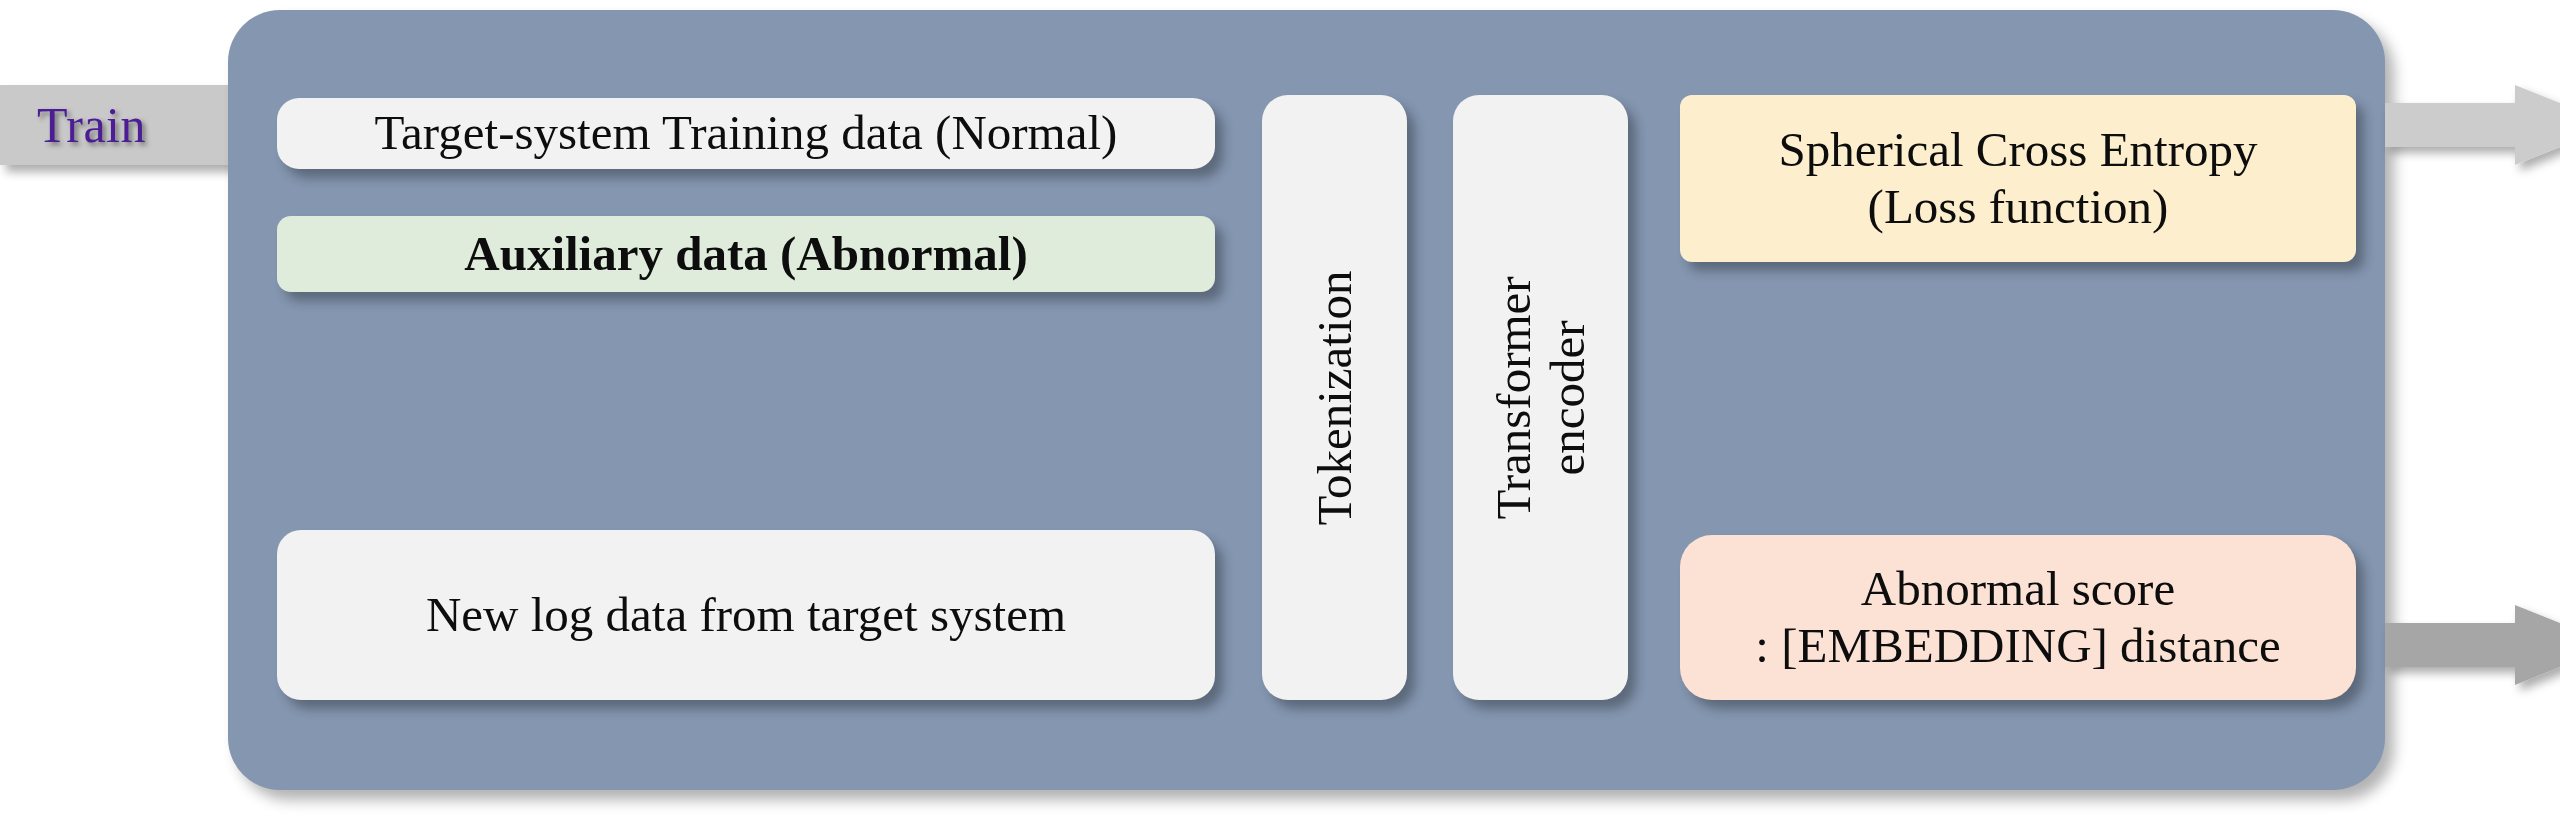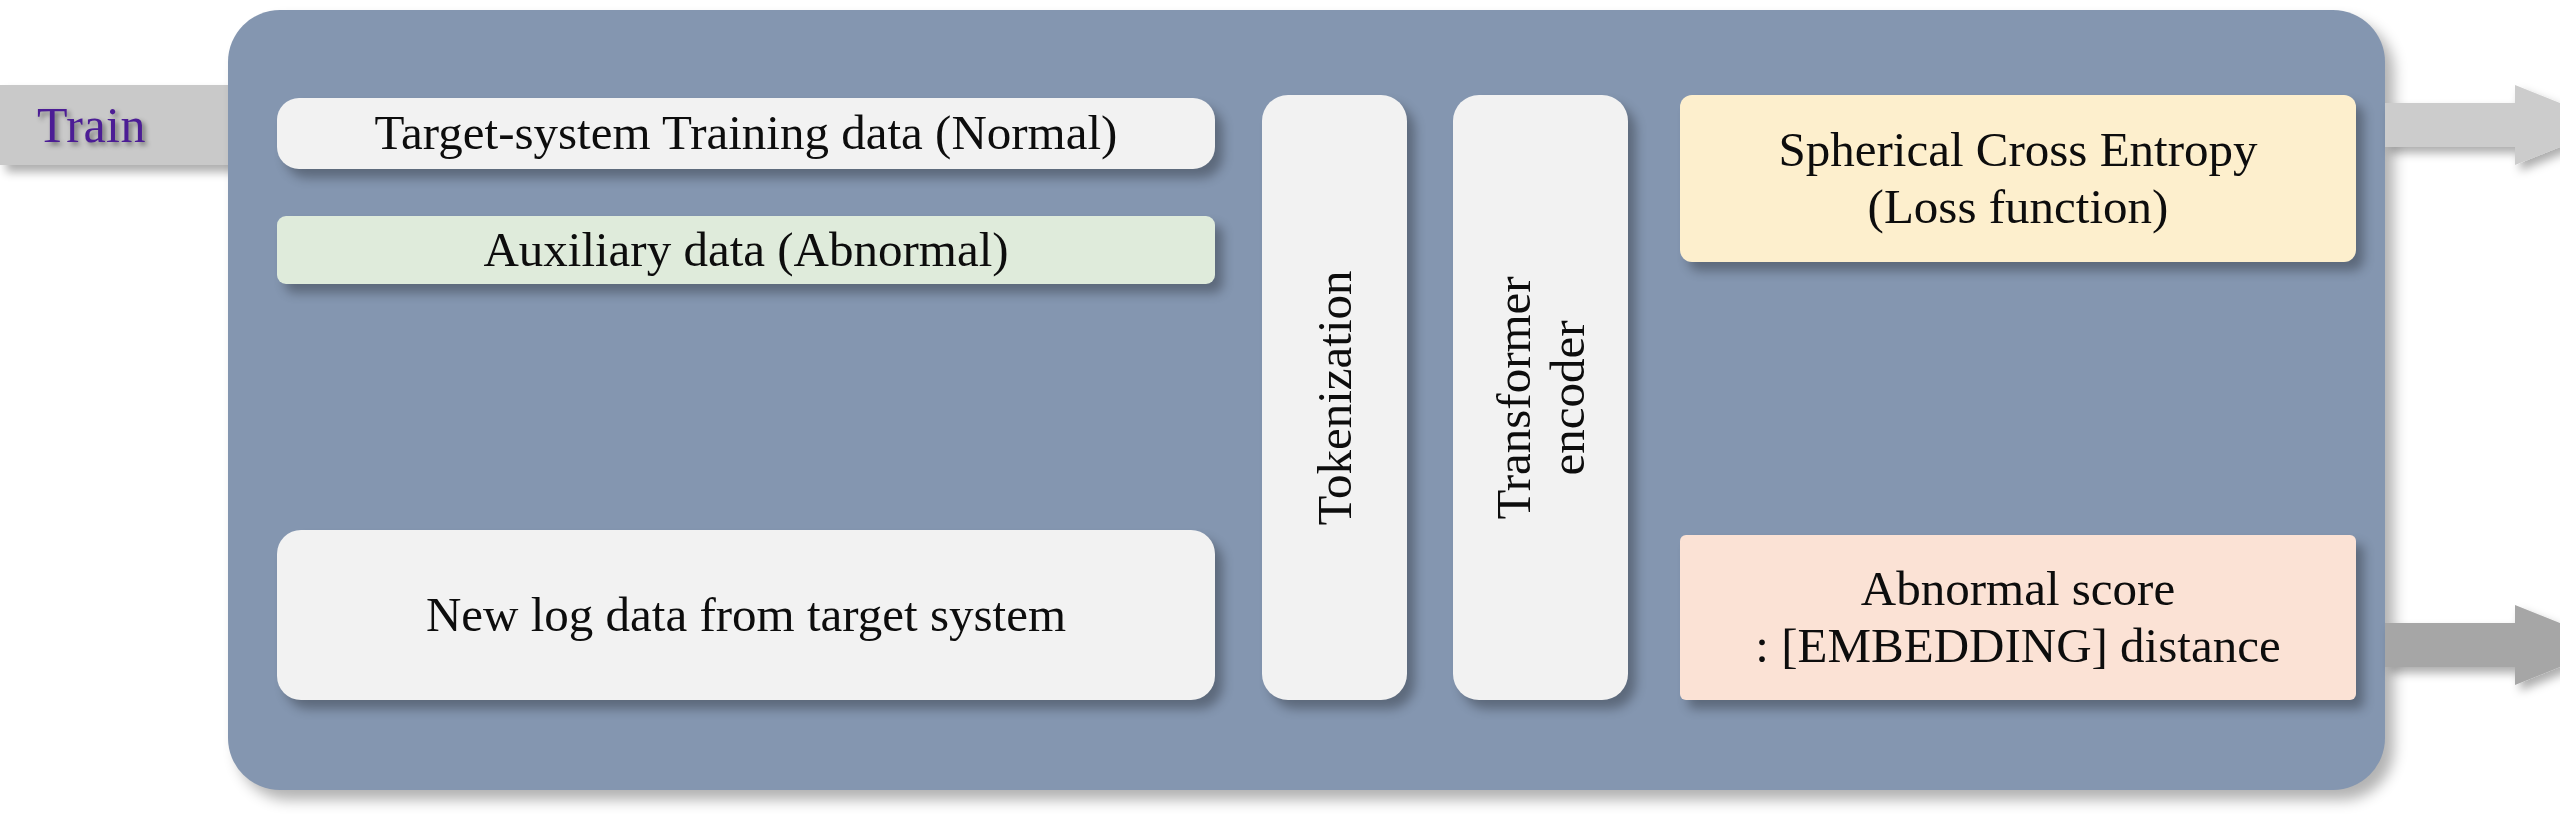--- a/index.html
+++ b/index.html
@@ -96,24 +96,25 @@
 
   
   #node-target-training {
     left: 277px; top: 98px;
     width: 938px; height: 71px;
     background: #f2f2f2;
     font-size: 49px;
   }
   #node-auxiliary {
     left: 277px; top: 216px;
-    width: 938px; height: 68px;
+    width: 938px; height: 76px;
     background: #dfebdb;
     font-size: 49px;
-    border-radius: 9px;
+    border-radius: 14px;
+    font-weight: bold;
   }
   #node-new-log {
     left: 277px; top: 530px;
     width: 938px; height: 170px;
     background: #f2f2f2;
     font-size: 49px;
     border-radius: 24px;
   }
 
   
@@ -142,21 +143,21 @@
     width: 676px; height: 167px;
     background: #fdefcd;
     font-size: 49px;
     border-radius: 12px;
   }
   #node-abnormal-score {
     left: 1680px; top: 535px;
     width: 676px; height: 165px;
     background: #fbe2d5;
     font-size: 49px;
-    border-radius: 6px;
+    border-radius: 32px;
   }
 </style>
 </head>
 <body>
 
 <div id="canvas">
 
   <div id="band-train" class="phase-band">
     <span class="phase-label">Train</span>
   </div>

